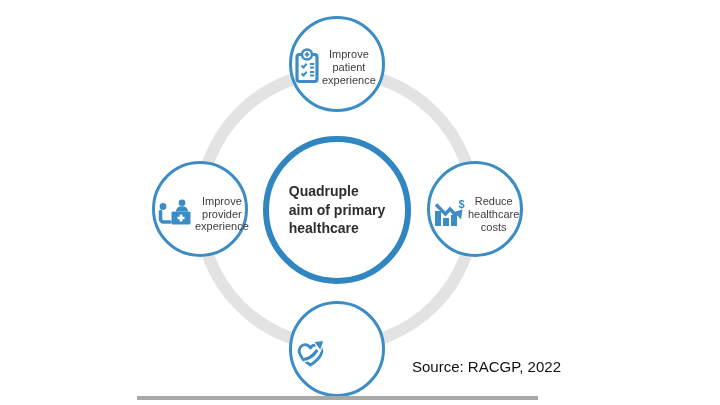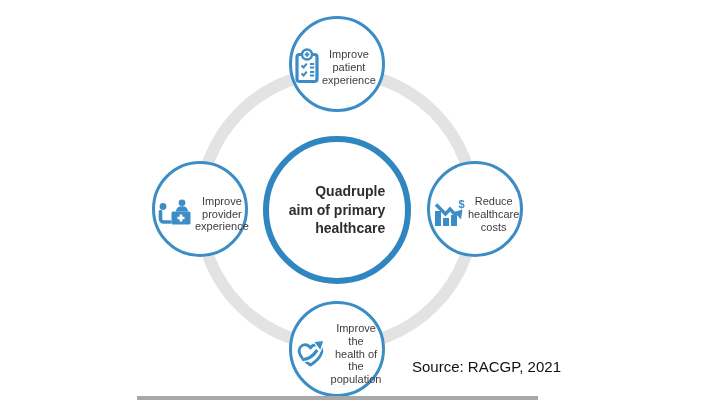--- a/index.html
+++ b/index.html
@@ -28,21 +28,21 @@
     margin-top:2px;font-size:11px;line-height:1.18;color:var(--label);
     text-align:center;white-space:pre-line;
   }
   .center-circle{
     position:absolute;left:263px;top:136px;width:148px;height:148px;box-sizing:border-box;
     background:#fff;border:6px solid var(--center-border);border-radius:50%;z-index:2;
     display:flex;align-items:center;justify-content:center;
   }
   .center-label{
     font-size:14px;font-weight:bold;line-height:1.32;color:#2d2d2d;
-    text-align:right;white-space:pre-line;
+    text-align:left;white-space:pre-line;
   }
   .source-note{
     position:absolute;left:412px;top:358px;font-size:15px;color:var(--source);z-index:3;
   }
   .divider{
     position:absolute;left:137px;top:396px;width:401px;height:4px;background:var(--divider);z-index:3;
   }
 </style>
 </head>
 <body style="--accent: #3c8dc5; --center-border: #2f86c0; --ring: #e3e3e3; --divider: #a8a8a8; --label: #3d3d3d; --source: #111111;">
@@ -103,28 +103,25 @@
 
   <div class="node node-bottom">
     <span class="icon">
       <svg width="38" height="34" viewBox="0 0 38 34" style="color:var(--accent)">
         <path d="M18.5 29C8.5 22.5 5 15.5 8.5 11c2.8-3.5 7.8-2.8 10 1 2.2-3.8 7.2-4.5 10-1 3.5 4.5 0 11.5-10 18z" fill="none" stroke="currentColor" stroke-width="2.8" stroke-linejoin="round"></path>
         <path d="M11.5 23.5c5-.5 9.5-3.5 13-8.5" stroke="#fff" stroke-width="6" fill="none"></path>
         <path d="M11.5 23.5c5-.5 9.5-3.5 13-8.5" stroke="currentColor" stroke-width="3.2" fill="none" stroke-linecap="round"></path>
         <polygon points="21.5,5.5 32,4.5 28.5,15" fill="currentColor" stroke="#fff" stroke-width="1.2"></polygon>
       </svg>
     </span>
-    <div class="label">Improve the
-health of the
-population</div>
   </div>
 
   <div class="center-circle">
     <div class="center-label">Quadruple
 aim of primary
 healthcare</div>
   </div>
 
-  <div class="source-note">Source: RACGP, 2021</div>
+  <div class="source-note">Source: RACGP, 2022</div>
 
   <div class="divider"></div>
 
 </div>
 
 </body></html>

